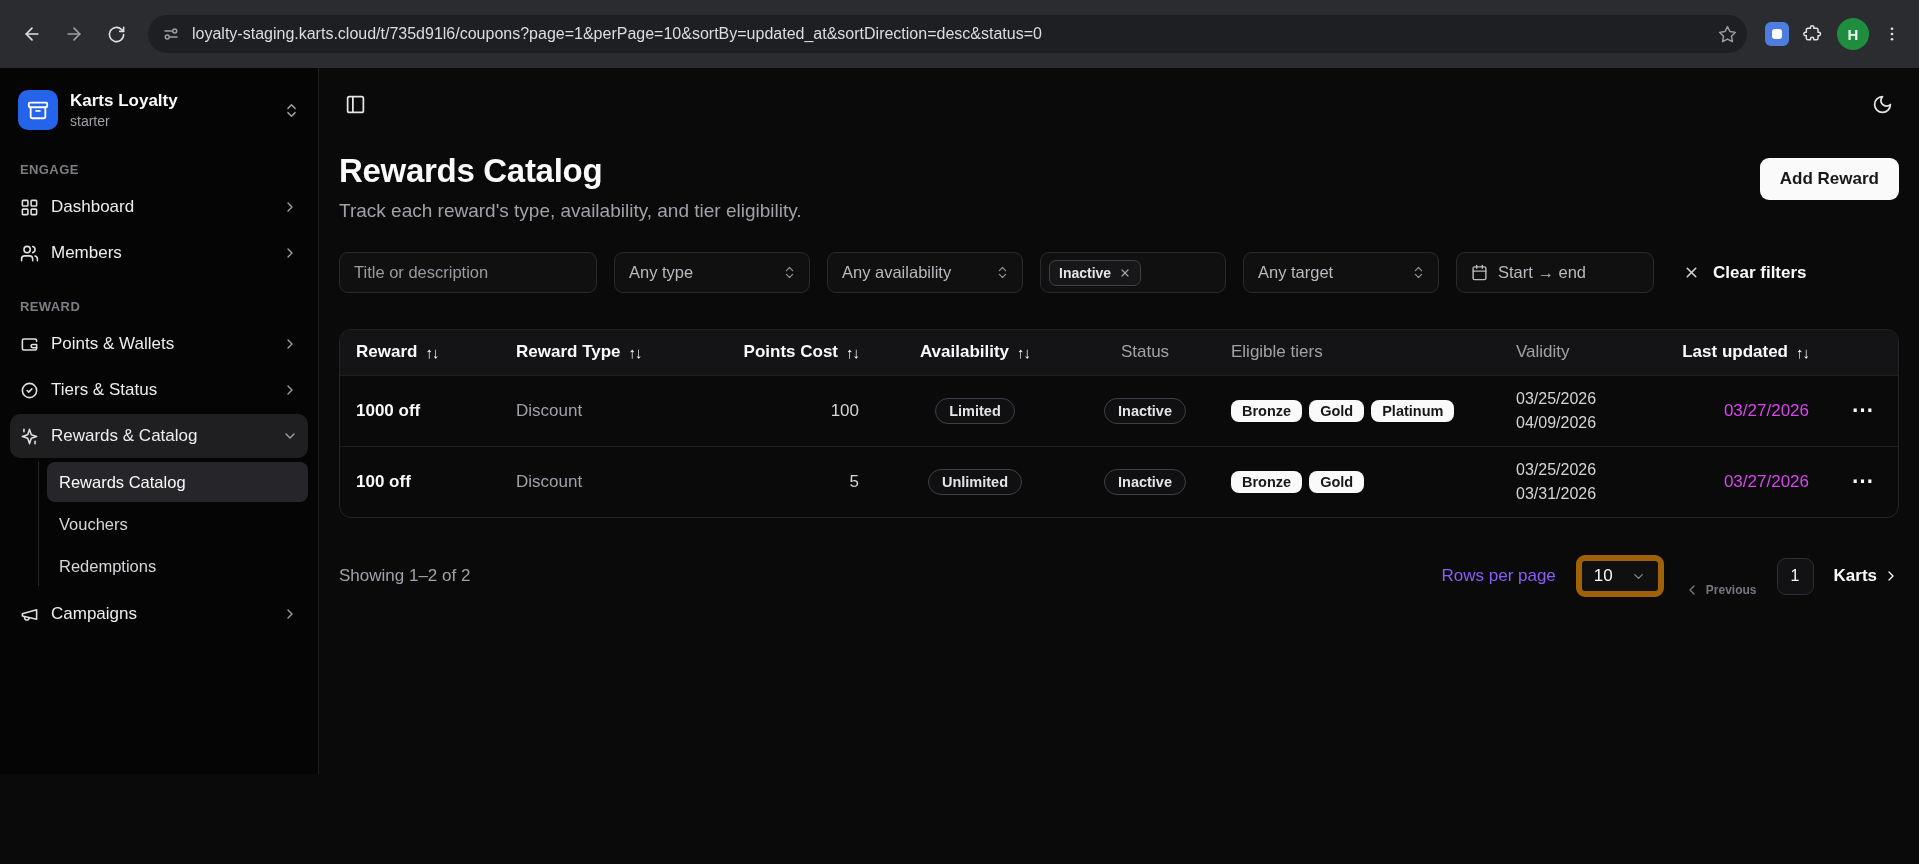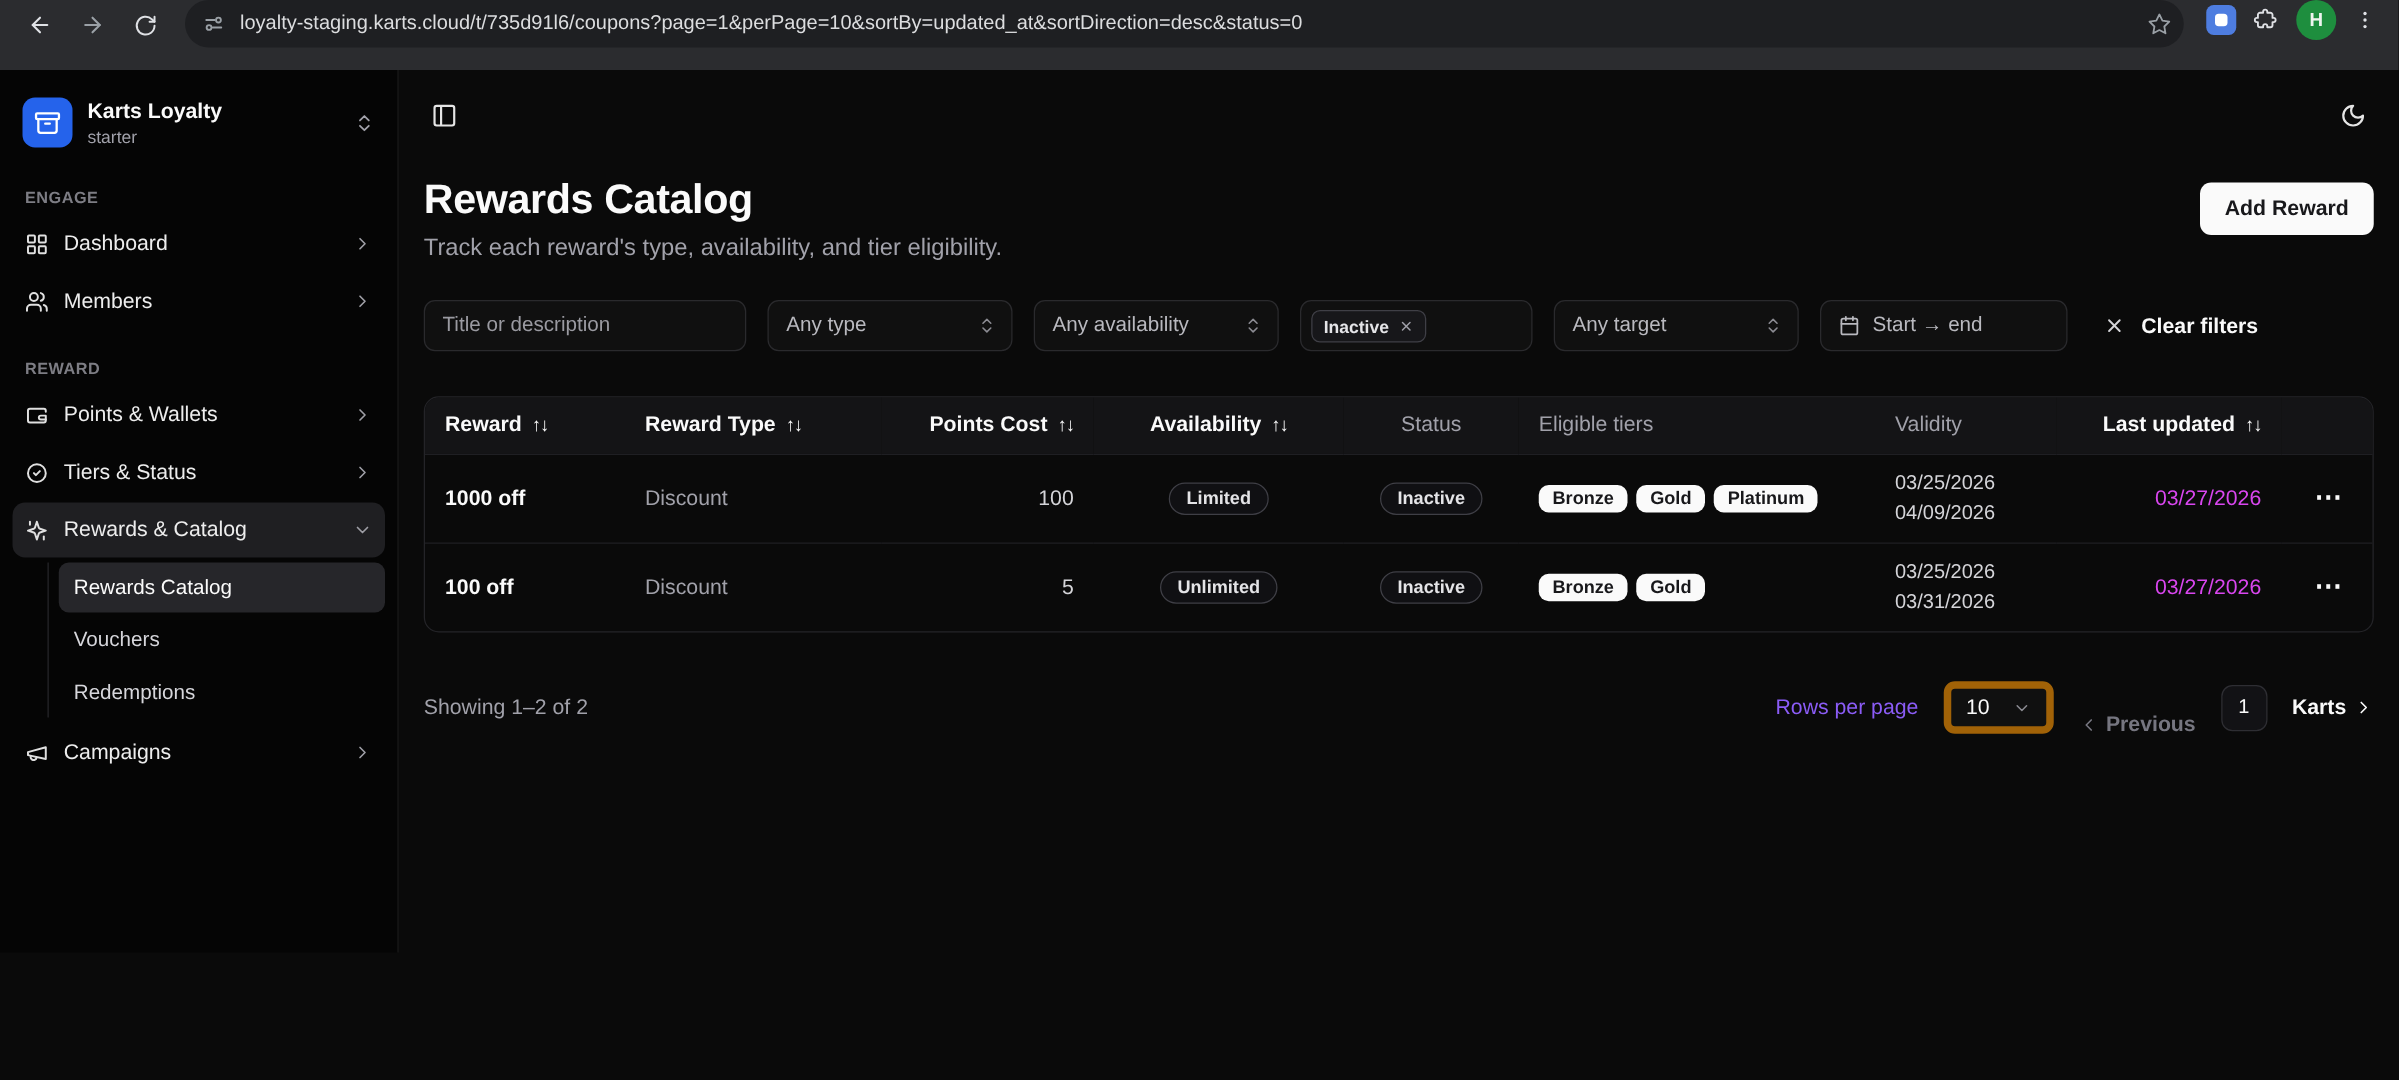--- a/index.html
+++ b/index.html
@@ -2,21 +2,21 @@
 <html><head>
 <meta charset="utf-8">
 <style>
   * { margin:0; padding:0; box-sizing:border-box; }
   html, body { width:1919px; height:864px; overflow:hidden; }
   body { font-family:"Liberation Sans", sans-serif; background:#0a0a0a; color:#fafafa; }
   .icon { display:inline-flex; align-items:center; justify-content:center; flex:none; }
   svg { display:block; }
 
   
-  .browser-bar { height:56px; background:#2b2c2f; display:flex; align-items:flex-start; padding:0 12px; gap:2px; }
+  .browser-bar { height:68px; background:#2b2c2f; display:flex; align-items:center; padding:0 12px; gap:2px; }
   .nav-btn { width:40px; height:40px; border-radius:50%; display:flex; align-items:center; justify-content:center; color:#dfe1e5; }
   .nav-btn.fwd { color:#9aa0a6; }
   .url-bar { flex:1; height:38px; background:#1e1f22; border-radius:19px; display:flex; align-items:center; gap:12px; padding:0 10px 0 14px; margin:0 10px; min-width:0; }
   .urlbar-icon { color:#9aa0a6; }
   .url-text { flex:1; color:#dcdddf; font-size:16px; white-space:nowrap; overflow:hidden; }
   .toolbar-right { display:flex; align-items:center; gap:14px; padding:0 6px; }
   .ext-blue { width:24px; height:24px; border-radius:6px; background:#4e7de0; display:flex; align-items:center; justify-content:center; }
   .ext-blue::after { content:""; width:10px; height:10px; border-radius:3px; background:#fff; }
   .toolbar-icon { color:#dfe1e5; }
   .avatar { width:32px; height:32px; border-radius:50%; background:#1e8e3e; color:#eef5ef; font-size:15px; font-weight:700; display:flex; align-items:center; justify-content:center; }
@@ -88,21 +88,21 @@
   .cell-actions { text-align:center; }
   .row-menu { color:#fafafa; font-size:22px; font-weight:700; background:none; border:none; line-height:1; cursor:pointer; }
 
   
   .table-footer { display:flex; align-items:center; justify-content:space-between; margin-top:36px; }
   .showing { color:#a1a1aa; font-size:17px; }
   .pager { display:flex; align-items:center; gap:20px; }
   .rpp-label { color:#8b5cf6; font-size:17px; }
   .rpp-select { width:88px; height:42px; border:6px solid #a16207; background:#101010; border-radius:9px; display:flex; align-items:center; justify-content:space-between; padding:0 12px; font-size:17px; color:#fafafa; }
   .rpp-select .chev { color:#8b8b92; }
-  .page-prev { display:flex; align-items:center; gap:6px; color:#767680; font-size:17px; font-weight:600;margin-top:28px; }
+  .page-prev { display:flex; align-items:center; gap:6px; color:#767680; font-size:12px; font-weight:600;margin-top:28px; }
   .page-current { width:37px; height:37px; border:1px solid #2e2e33; border-radius:9px; background:#121215; display:flex; align-items:center; justify-content:center; font-size:16px; }
   .page-next { display:flex; align-items:center; gap:6px; color:#fafafa; font-size:17px; font-weight:600; }
 </style>
 </head>
 <body>
 
 <div class="browser-bar">
   <div class="nav-btn">
     <span class="icon">
       <svg width="20" height="20" viewBox="0 0 24 24" fill="none" stroke="currentColor" stroke-width="2" stroke-linecap="round" stroke-linejoin="round">

